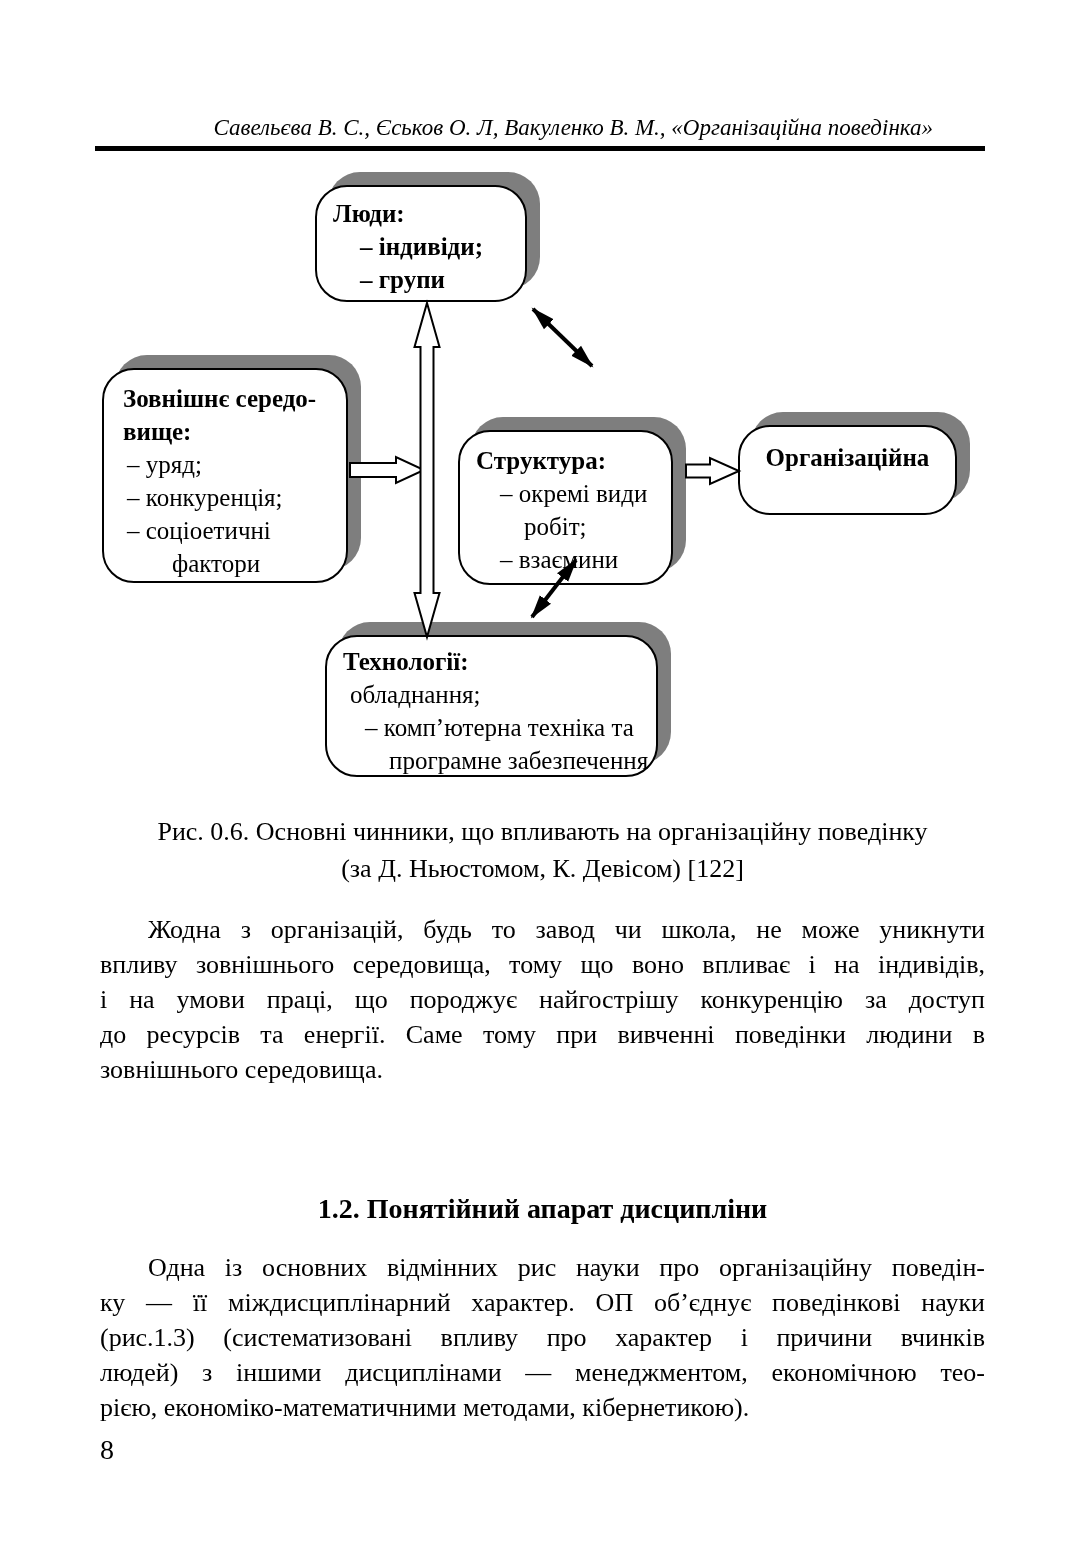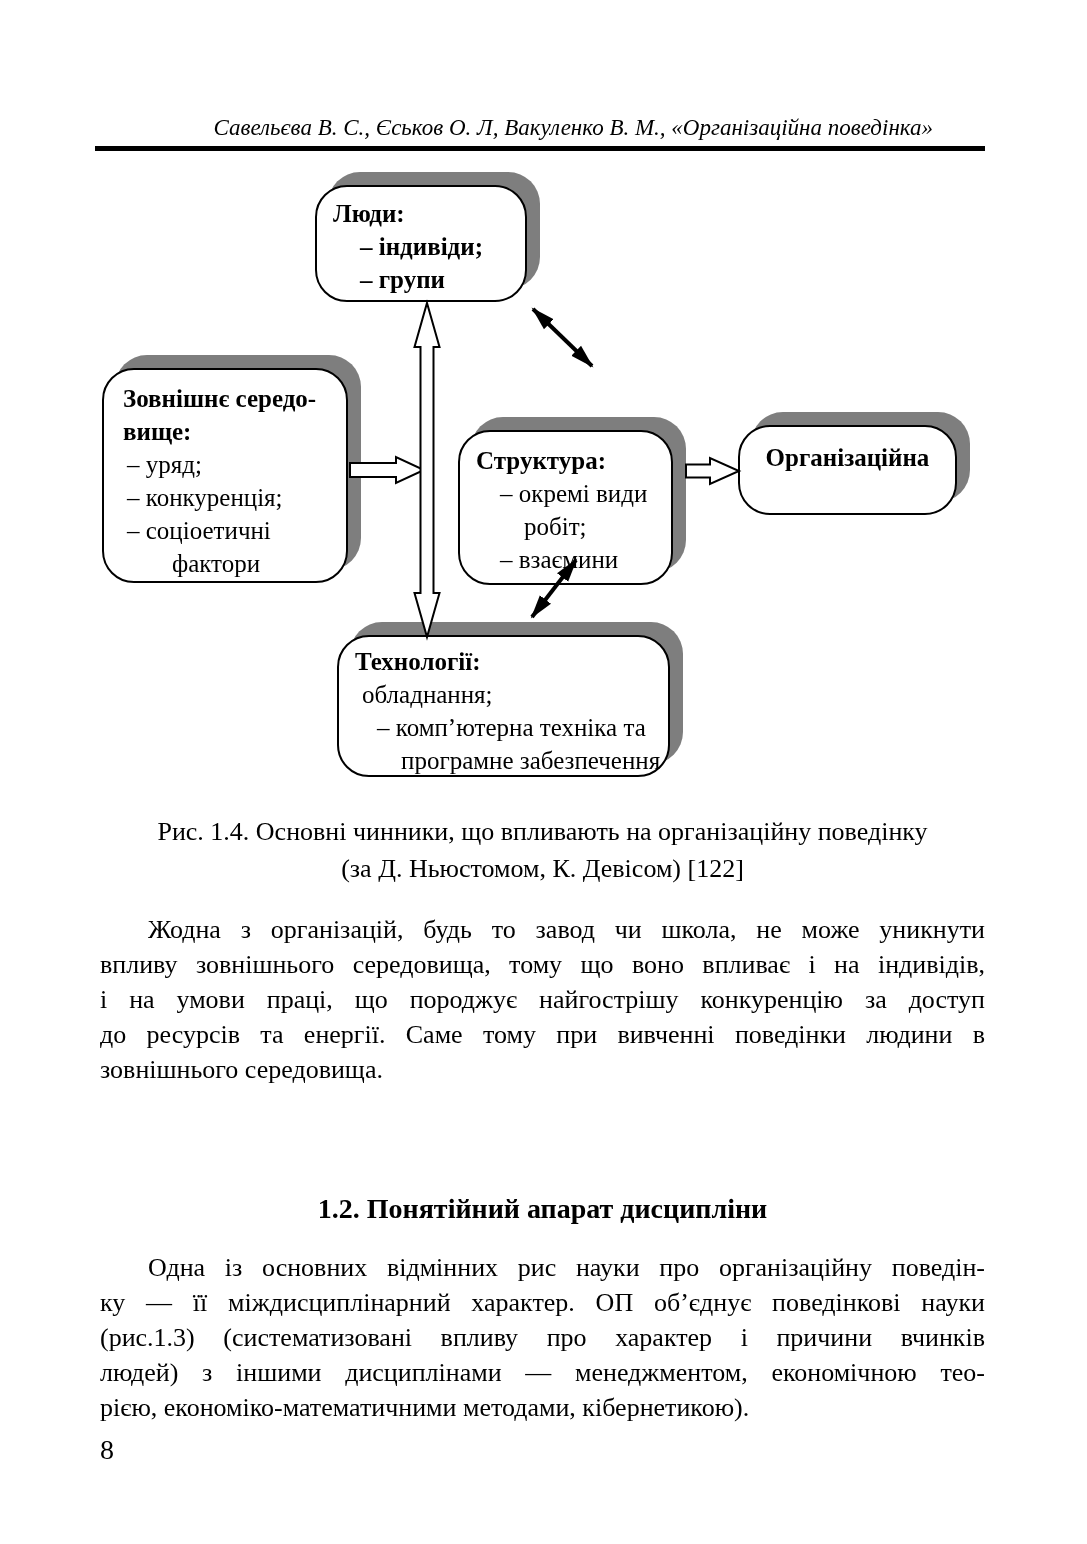--- a/index.html
+++ b/index.html
@@ -20,21 +20,21 @@
     position:absolute; box-sizing:border-box; background:#fff;
     border:2px solid #000; border-radius:32px;
     box-shadow:13px -13px 0 #7e7e7e;
     font-size:25px; line-height:33px;
   }
   .dbox .t  { font-weight:bold; }
   .box-people      { left:315px; top:185px; width:212px; height:117px; padding-top:10px; }
   .box-environment { left:102px; top:368px; width:246px; height:215px; padding-top:12px; }
   .box-structure   { left:458px; top:392px; width:215px; height:155px; padding-top:12px;margin-top:38px; }
   .box-organiz     { left:738px; top:425px; width:219px; height:90px;  padding-top:14px; text-align:center; }
-  .box-technology  { left:337px; top:635px; width:333px; height:142px; padding-top:8px; }
+  .box-technology  { left:325px; top:635px; width:333px; height:142px; padding-top:8px; }
 
   .p16 { padding-left:16px; }
   .p19 { padding-left:19px; }
   .p38 { padding-left:38px; }
   .p40 { padding-left:40px; }
   .p43 { padding-left:43px;font-weight:bold; }
   .p50 { padding-left:23px; }
   .p62 { padding-left:62px; }
   .p64 { padding-left:64px; }
   .p68 { padding-left:68px; }
@@ -115,21 +115,21 @@
     <polygon points="686,464.5 710,464.5 710,458 739,471 710,484 710,477.5 686,477.5" fill="#ffffff" stroke="#000000" stroke-width="2"></polygon>
 
     <polygon points="427,303 439.5,347 433.5,347 433.5,593 439.5,593 427,637 414.5,593 420.5,593 420.5,347 414.5,347" fill="#ffffff" stroke="#000000" stroke-width="2"></polygon>
 
     <line x1="533" y1="309" x2="592" y2="366" stroke="#000" stroke-width="4" marker-start="url(#ah)" marker-end="url(#ah)"></line>
 
     <line x1="576" y1="560" x2="532" y2="617" stroke="#000" stroke-width="4" marker-start="url(#ah)" marker-end="url(#ah)"></line>
   </svg>
 
   <div class="fig-caption">
-    <div>Рис. 1.4. Основні чинники, що впливають на організаційну поведінку</div>
+    <div>Рис. 0.6. Основні чинники, що впливають на організаційну поведінку</div>
     <div>(за Д. Ньюстомом, К. Девісом) [122]</div>
   </div>
 
   <div class="para para-1">
     <div class="jl first">Жодна з організацій, будь то завод чи школа, не може уникнути</div>
     <div class="jl">впливу зовнішнього середовища, тому що воно впливає і на індивідів,</div>
     <div class="jl">і на умови праці, що породжує найгострішу конкуренцію за доступ</div>
     <div class="jl">до ресурсів та енергії. Саме тому при вивченні поведінки людини в</div>
     <div class="jl last">зовнішнього середовища.</div>
   </div>

